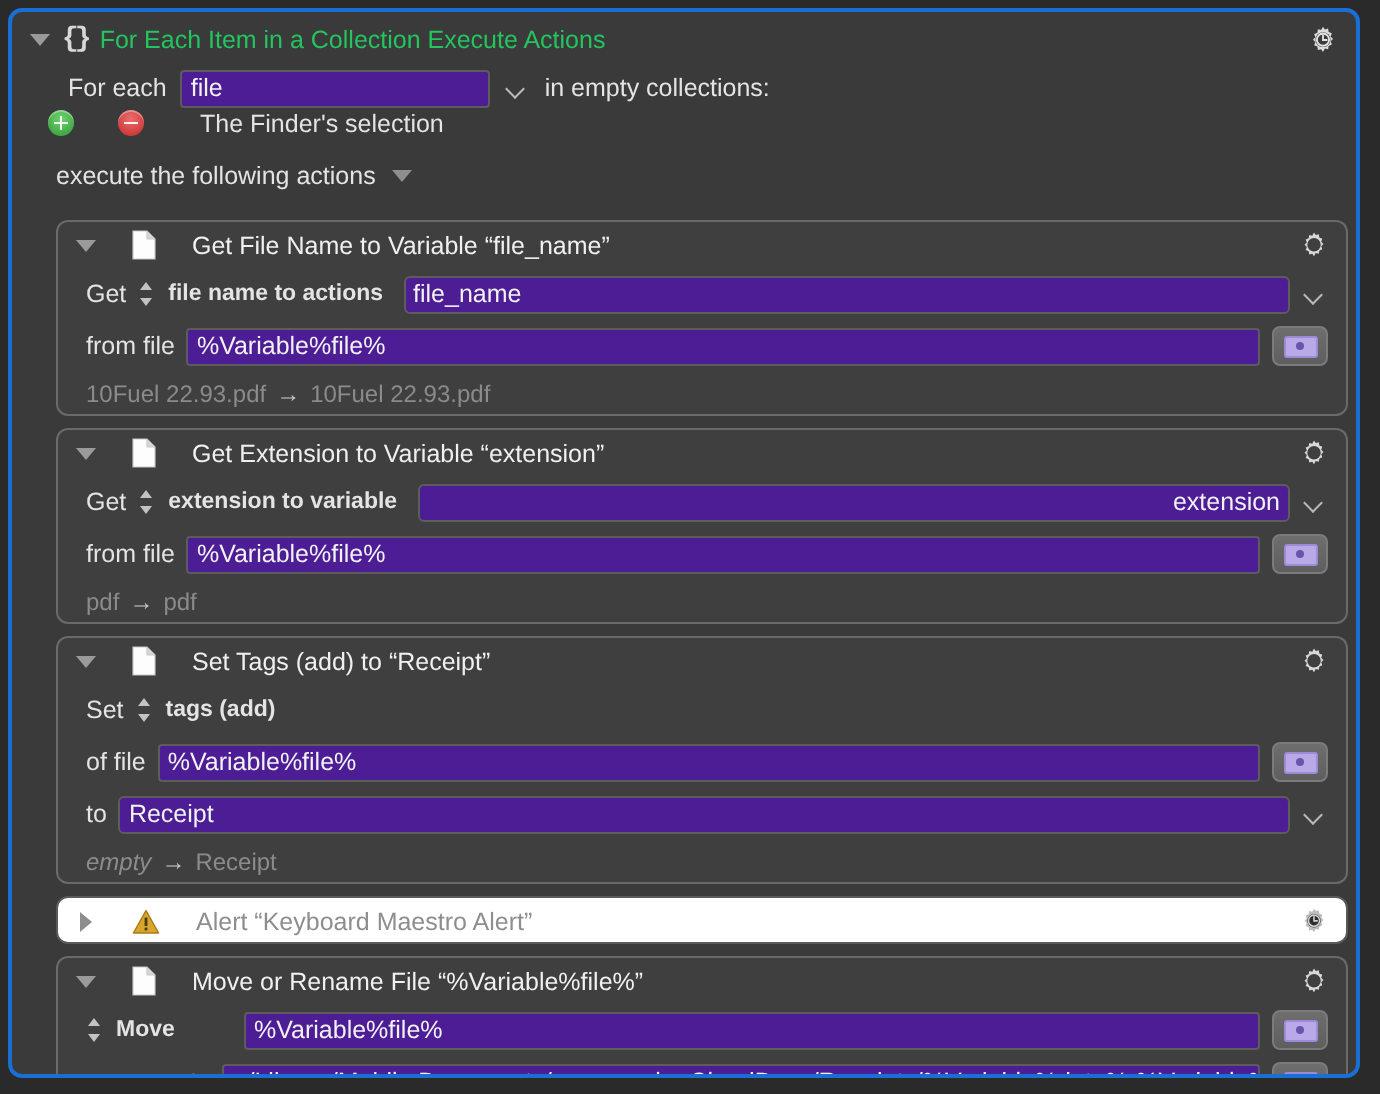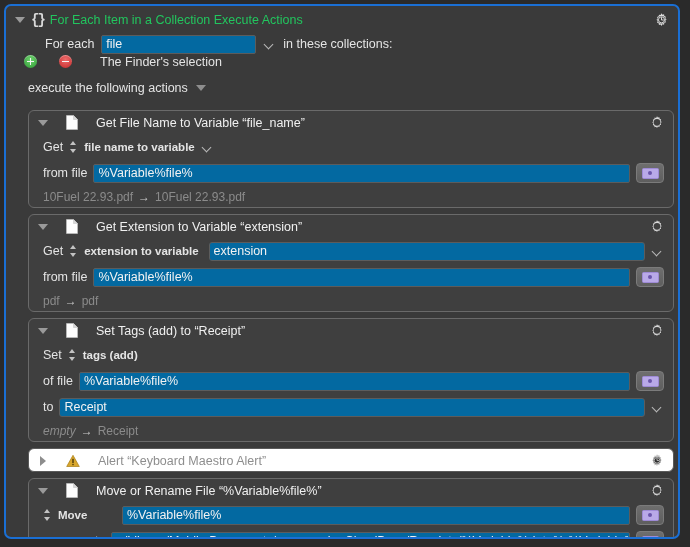--- a/index.html
+++ b/index.html
@@ -82,28 +82,28 @@
     width: 17px; height: 17px;
     cursor: default;
   }
   .gear svg { display: block; }
 
   
   .foreach-row {
     display: flex;
     align-items: center;
     gap: 7px;
-    padding: 0 0 0 39px;
+    padding: 0 0 0 28px;
     height: 22px;
   }
   .lbl { color: #e4e4e4; white-space: nowrap; font-size: 12.5px; }
 
   .textfield {
     box-sizing: border-box;
-    background: #0369a1;
+    background: #4c1d95;
     border: 1px solid #5c5c5c;
     border-radius: 2px;
     height: 19px;
     line-height: 17px;
     padding: 0 4px;
     color: #f2f2f2;
     font-size: 12.5px;
     white-space: nowrap;
     overflow: hidden;
   }
@@ -296,21 +296,21 @@
       <circle cx="10" cy="9.2" r="4.4" fill="#3a3a3a"></circle>
       <circle cx="10" cy="9.2" r="3.6" fill="none" stroke="#e4e4e4" stroke-width="1.1"></circle>
       <path d="M10 6.6v2.8h2.2" fill="none" stroke="#e4e4e4" stroke-width="1.1" stroke-linecap="round"></path>
     </svg>
   </span>
 
   <div class="foreach-row">
     <span class="lbl">For each</span>
     <span class="textfield" style="width:155px;">file</span>
     <span class="chev"></span>
-    <span class="lbl">in these collections:</span>
+    <span class="lbl">in empty collections:</span>
   </div>
 
   <div class="collections-row">
     <span class="rnd-btn plus"></span>
     <span class="rnd-btn minus"></span>
     <span class="lbl" style="margin-left:6px;">The Finder's selection</span>
   </div>
 
   <div class="exec-row">
     <span class="lbl">execute the following actions</span>
@@ -330,21 +330,22 @@
       </div>
       <span class="gear" style="right:7px; top:4px;">
         <svg viewBox="0 0 20 20" width="16" height="16">
           <path d="M10 1.6l1.1 1.6 1.9-.5.3 2 1.9.8-.7 1.9 1.4 1.4-1.4 1.4.7 1.9-1.9.8-.3 2-1.9-.5L10 16.4 8.9 14.8l-1.9.5-.3-2-1.9-.8.7-1.9L4.1 9.2l1.4-1.4-.7-1.9 1.9-.8.3-2 1.9.5z" fill="#d8d8d8"></path>
           <circle cx="10" cy="9.2" r="4.2" fill="#3f3f3f"></circle>
         </svg>
       </span>
       <div class="action-row">
         <span class="lbl">Get</span>
         <span class="stepper"></span>
-        <span class="lbl bold-small">file name to variable</span>
+        <span class="lbl bold-small">file name to actions</span>
+        <span class="textfield dropdown grow" style="margin-left:4px;">file_name</span>
         <span class="chev"></span>
       </div>
       <div class="action-row">
         <span class="lbl">from file</span>
         <span class="textfield grow">%Variable%file%</span>
         <span class="token-btn">
             <span class="token-inner"></span>
           </span>
       </div>
       <div class="result-row">
@@ -366,21 +367,21 @@
       <span class="gear" style="right:7px; top:4px;">
         <svg viewBox="0 0 20 20" width="16" height="16">
           <path d="M10 1.6l1.1 1.6 1.9-.5.3 2 1.9.8-.7 1.9 1.4 1.4-1.4 1.4.7 1.9-1.9.8-.3 2-1.9-.5L10 16.4 8.9 14.8l-1.9.5-.3-2-1.9-.8.7-1.9L4.1 9.2l1.4-1.4-.7-1.9 1.9-.8.3-2 1.9.5z" fill="#d8d8d8"></path>
           <circle cx="10" cy="9.2" r="4.2" fill="#3f3f3f"></circle>
         </svg>
       </span>
       <div class="action-row">
         <span class="lbl">Get</span>
         <span class="stepper"></span>
         <span class="lbl bold-small">extension to variable</span>
-        <span class="textfield dropdown grow" style="margin-left:4px;">extension</span>
+        <span class="textfield dropdown grow" style="margin-left:4px;text-align:right;">extension</span>
         <span class="chev"></span>
       </div>
       <div class="action-row">
         <span class="lbl">from file</span>
         <span class="textfield grow">%Variable%file%</span>
         <span class="token-btn">
             <span class="token-inner"></span>
           </span>
       </div>
       <div class="result-row">

